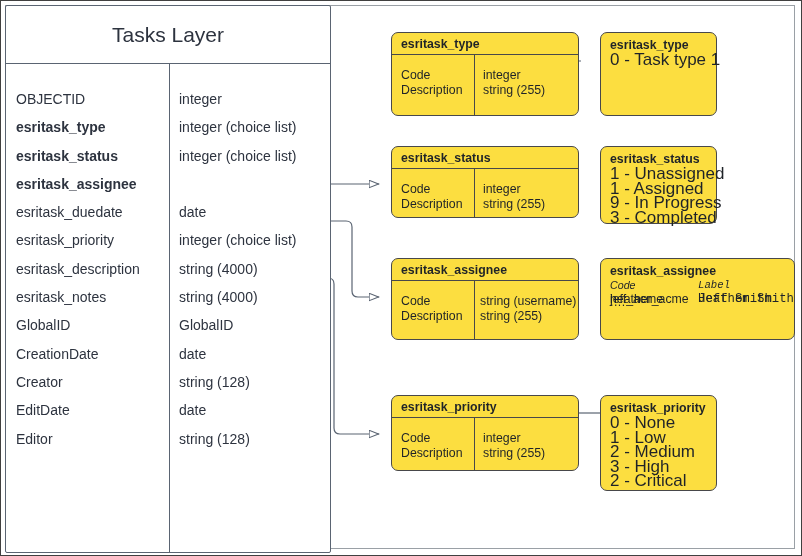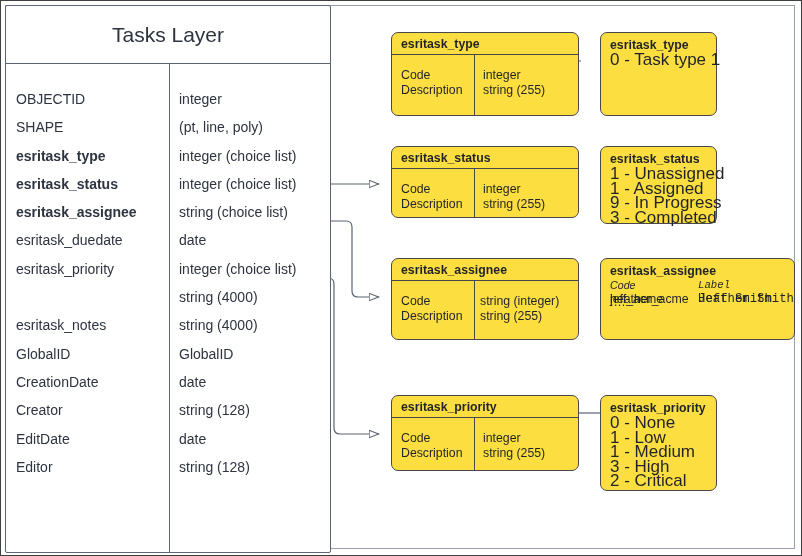--- a/index.html
+++ b/index.html
@@ -217,45 +217,41 @@
   <div class="entity-table">
     <div class="entity-title">Tasks Layer</div>
     <div class="entity-body">
       <div class="entity-divider"></div>
       <div class="field-rows">
 
         <div class="field-row">
           <span class="field-name">OBJECTID</span>
           <span class="field-type">integer</span>
         </div>
-        <div class="field-row">
-          <span class="field-name">SHAPE</span>
-          <span class="field-type">(pt, line, poly)</span>
-        </div>
         <div class="field-row bold">
           <span class="field-name">esritask_type</span>
           <span class="field-type">integer (choice list)</span>
         </div>
         <div class="field-row bold">
           <span class="field-name">esritask_status</span>
           <span class="field-type">integer (choice list)</span>
         </div>
         <div class="field-row bold">
           <span class="field-name">esritask_assignee</span>
-          <span class="field-type">string (choice list)</span>
         </div>
         <div class="field-row">
           <span class="field-name">esritask_duedate</span>
           <span class="field-type">date</span>
         </div>
         <div class="field-row">
           <span class="field-name">esritask_priority</span>
           <span class="field-type">integer (choice list)</span>
         </div>
         <div class="field-row">
+          <span class="field-name">esritask_description</span>
           <span class="field-type">string (4000)</span>
         </div>
         <div class="field-row">
           <span class="field-name">esritask_notes</span>
           <span class="field-type">string (4000)</span>
         </div>
         <div class="field-row">
           <span class="field-name">GlobalID</span>
           <span class="field-type">GlobalID</span>
         </div>
@@ -329,21 +325,21 @@
 
   <div class="ybox split" style="left:390px; top:257px; width:188px; height:82px;">
     <div class="ybox-title">esritask_assignee</div>
     <div class="ybox-cols">
       <div class="ybox-vdiv" style="left:82px;"></div>
       <div class="ycol ycol-left">
         <div>Code</div>
         <div>Description</div>
       </div>
       <div class="ycol ycol-right" style="left:88px;">
-        <div>string  (integer)</div>
+        <div>string  (username)</div>
         <div>string (255)</div>
       </div>
     </div>
   </div>
 
   <div class="ybox" style="left:599px; top:257px; width:195px; height:82px;">
     <div class="ybox-list">
       <span class="vtitle">esritask_assignee</span>
       <span class="kv-head">
         <span class="kv-c1">Code</span>
@@ -374,19 +370,19 @@
         <div>string (255)</div>
       </div>
     </div>
   </div>
 
   <div class="ybox" style="left:599px; top:394px; width:117px; height:96px;">
     <div class="ybox-list">
       <span class="vtitle">esritask_priority</span>
       <span class="vitem">0 - None</span>
       <span class="vitem">1 - Low</span>
-      <span class="vitem">1 - Medium</span>
+      <span class="vitem">2 - Medium</span>
       <span class="vitem">3 - High</span>
       <span class="vitem">2 - Critical</span>
     </div>
   </div>
 
 </div>
 
 </body></html>

